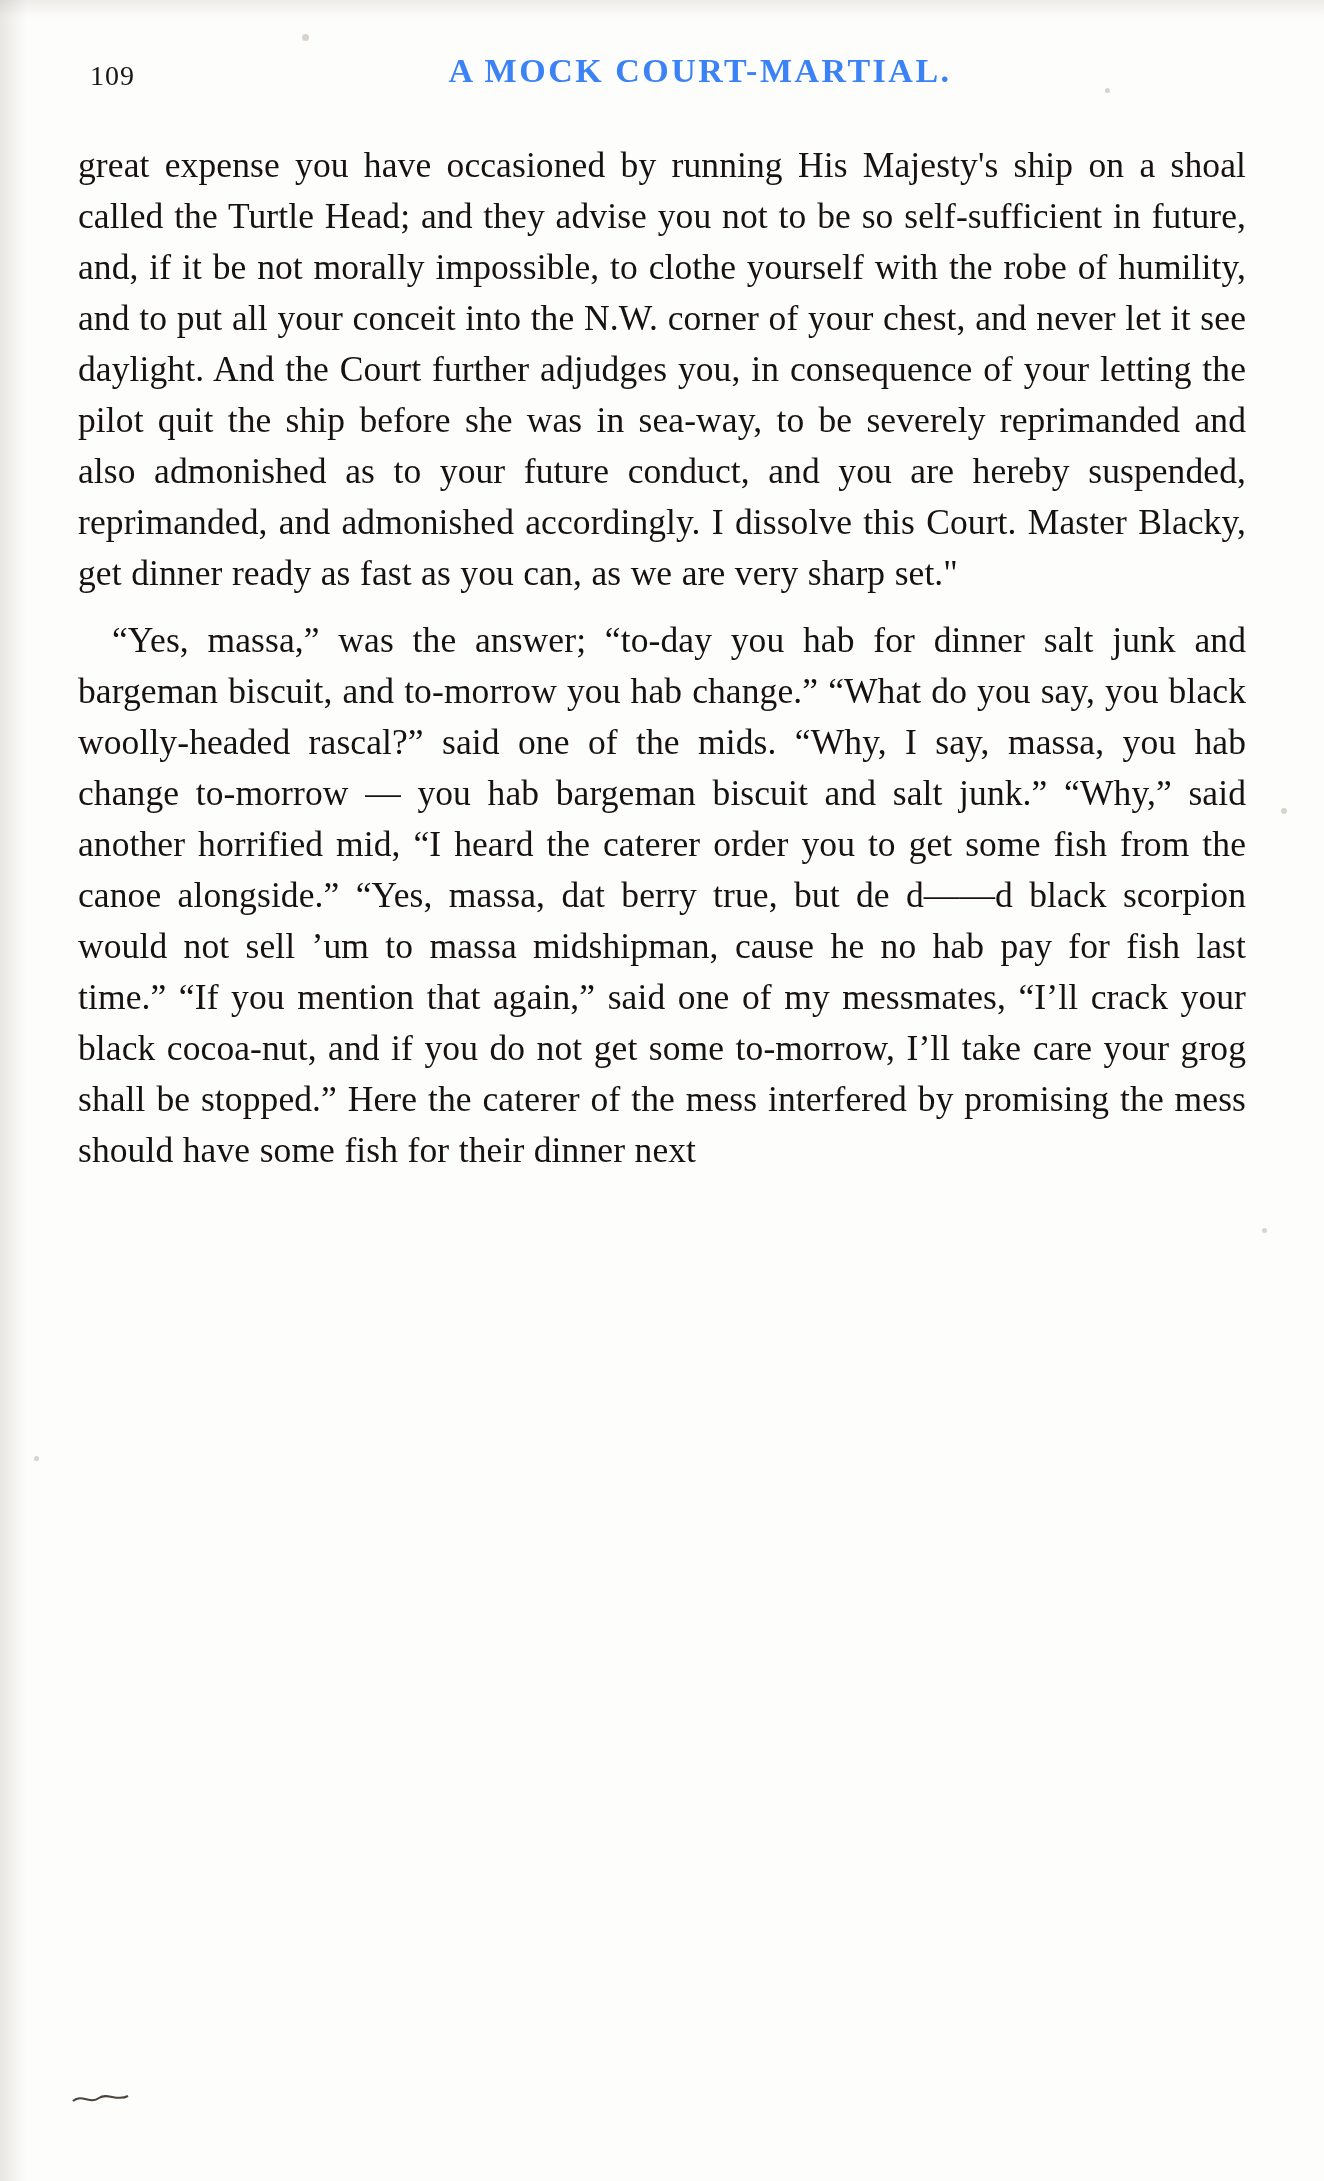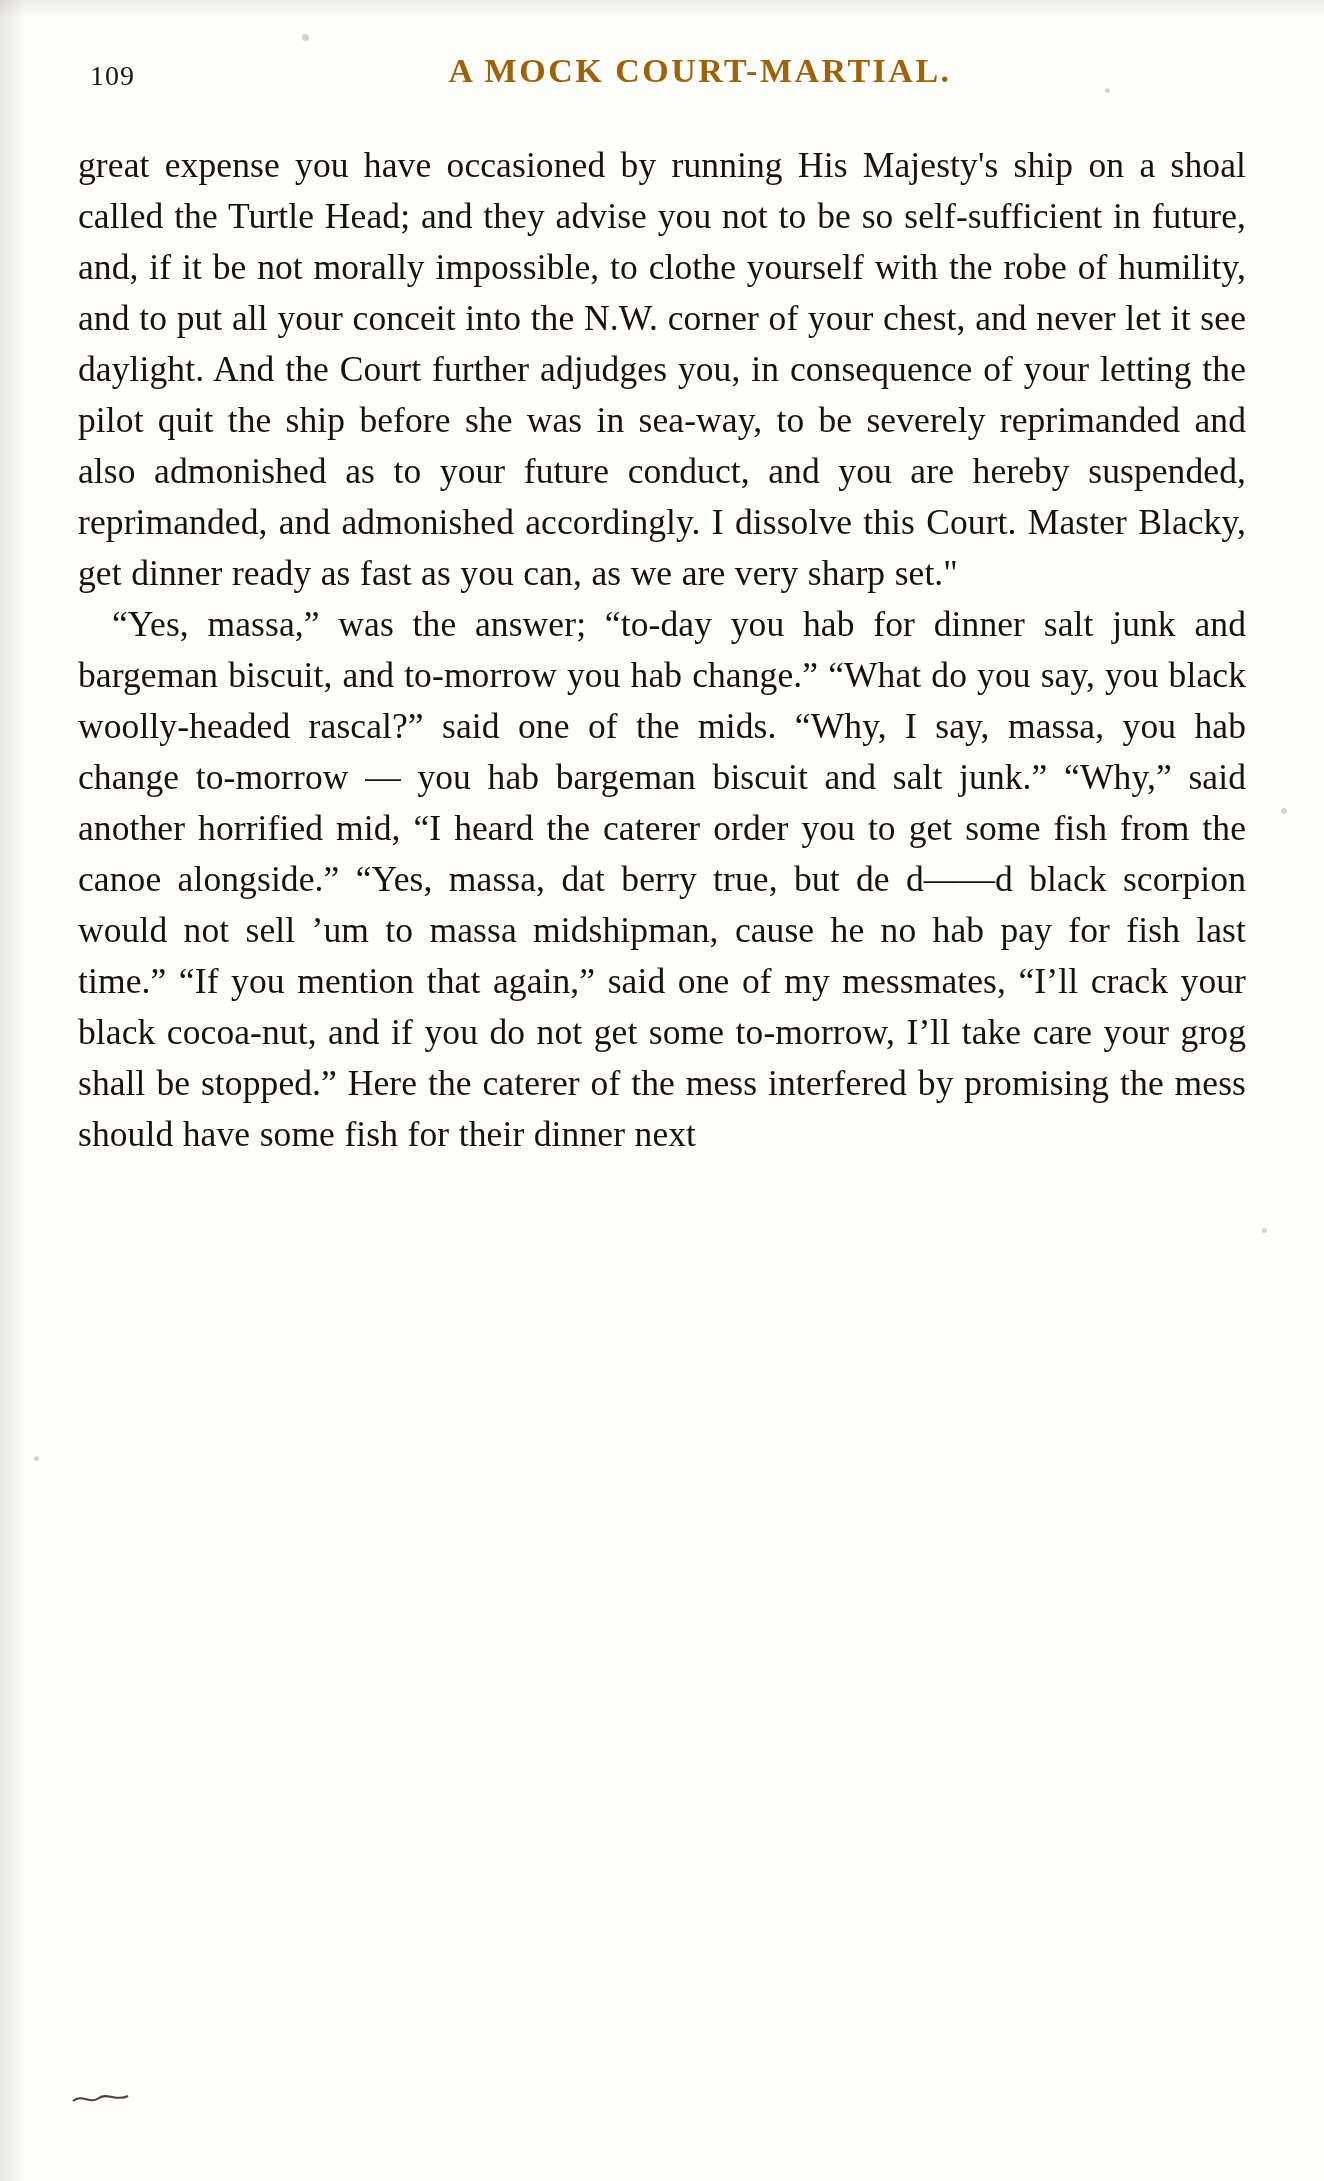--- a/index.html
+++ b/index.html
@@ -51,21 +51,21 @@
   .running-head {
     position: absolute;
     left: 16px;
     right: 0;
     top: 0;
     text-align: center;
     font-family: "Liberation Serif", serif;
     font-size: 34px;
     font-weight: 700;
     letter-spacing: 2.5px;
-    color: #a16207;
+    color: #3b82f6;
     padding-left: 60px;
   }
 
   .body-text {
     position: absolute;
     top: 140px;
     left: 78px;
     width: 1168px;
   }
 
@@ -77,20 +77,21 @@
     text-justify: inter-word;
     color: #17120f;
     letter-spacing: .1px;
     word-spacing: .5px;
   }
   .para + .para {
     margin-top: 0px;
   }
   .para.indent {
     text-indent: 34px;
+    margin-top: 16px;
   }
 
   
   .tail-mark {
     position: absolute;
     left: 72px;
     top: 2092px;
     width: 58px;
     height: 14px;
   }

